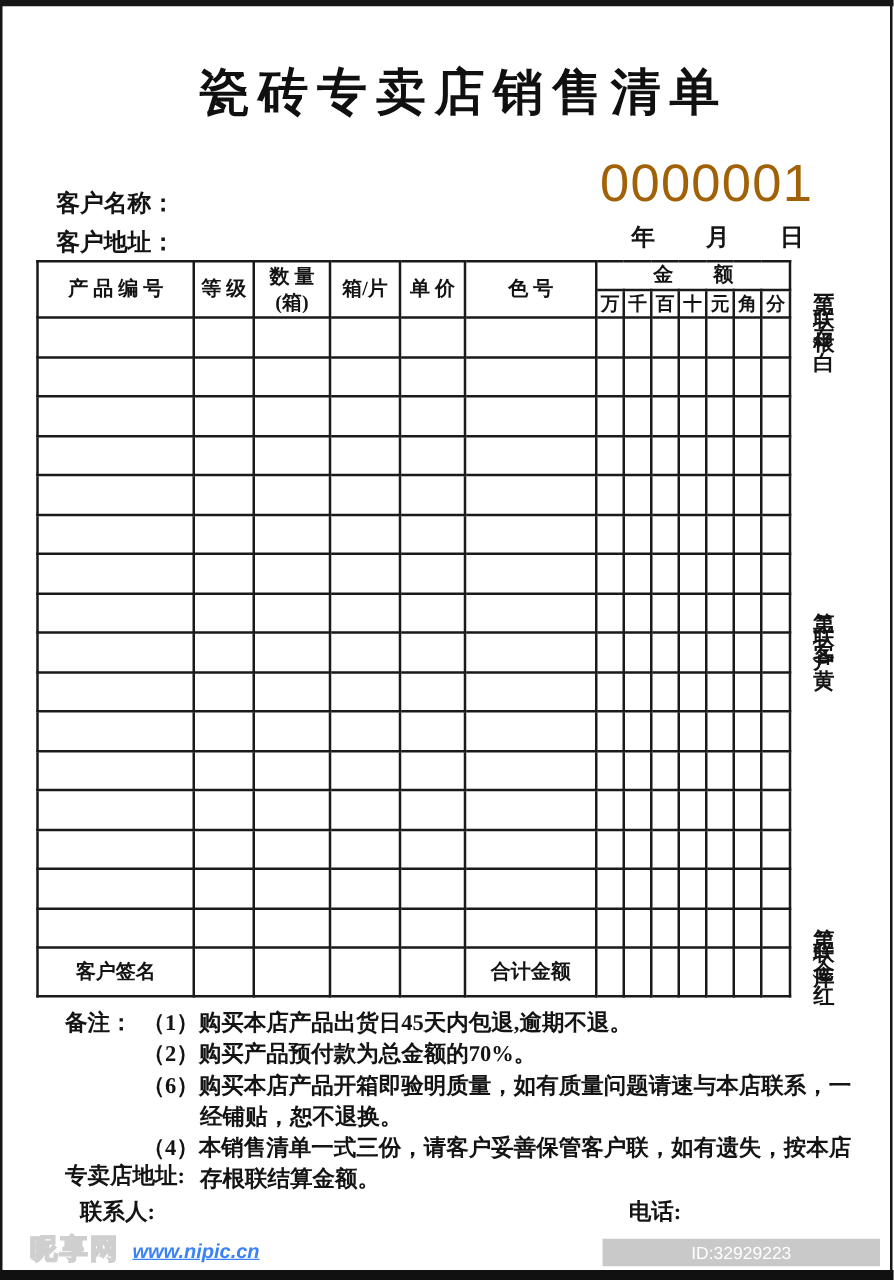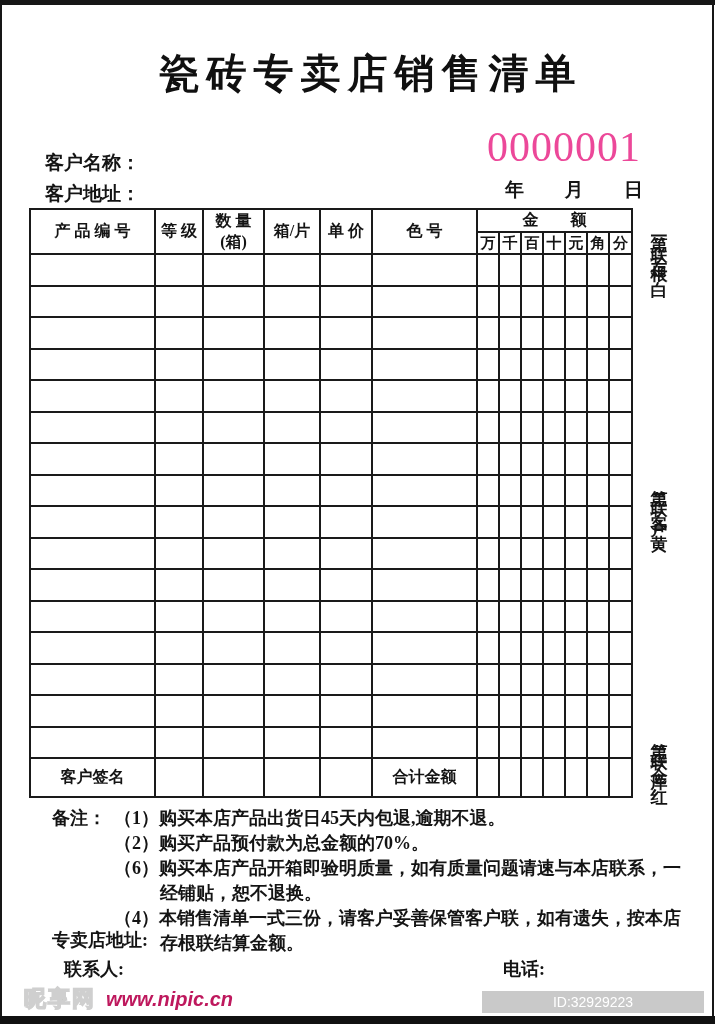--- a/index.html
+++ b/index.html
@@ -72,40 +72,41 @@
   .watermark {
     position:absolute; top:984px; left:24px; display:flex; align-items:baseline; gap:10px;
     user-select:none;
   }
   .wm-logo {
     font-size:22px; font-weight:bold; color:#4d7c0f;
     -webkit-text-stroke:1.5px #cfcfcf; letter-spacing:2px;
     font-family:"Liberation Sans","DejaVu Sans",sans-serif;
   }
   .wm-url {
-    font-size:20px; font-weight:bold; font-style:italic; color:#be185d;
+    font-size:16px; font-weight:bold; font-style:italic; color:#3b82f6;
     font-family:"Liberation Sans","DejaVu Sans",sans-serif;
+    text-decoration:underline;
   }
   .id-badge {
     position:absolute; top:991px; left:482px; width:222px; height:22px;
     background:#c9c9c9; color:#ffffff; font-size:14px; line-height:22px; text-align:center;
     font-family:"Liberation Sans","DejaVu Sans",sans-serif;
   }
 </style>
 </head>
 <body>
 
 <div class="page">
   <div class="top-bar"></div>
   <div class="edge-left"></div>
   <div class="edge-right"></div>
 
   <div class="title">瓷砖专卖店销售清单</div>
 
-  <div class="serial" style="color: #ec4899; font-family: Liberation Serif, serif;">0000001</div>
+  <div class="serial" style="color: #a16207;">0000001</div>
 
   <div class="cust-label cust-name-row">客户名称：</div>
   <div class="cust-label cust-addr-row">客户地址：</div>
 
   <div class="date-line">
     <span>年</span>
     <span>月</span>
     <span>日</span>
   </div>
 

